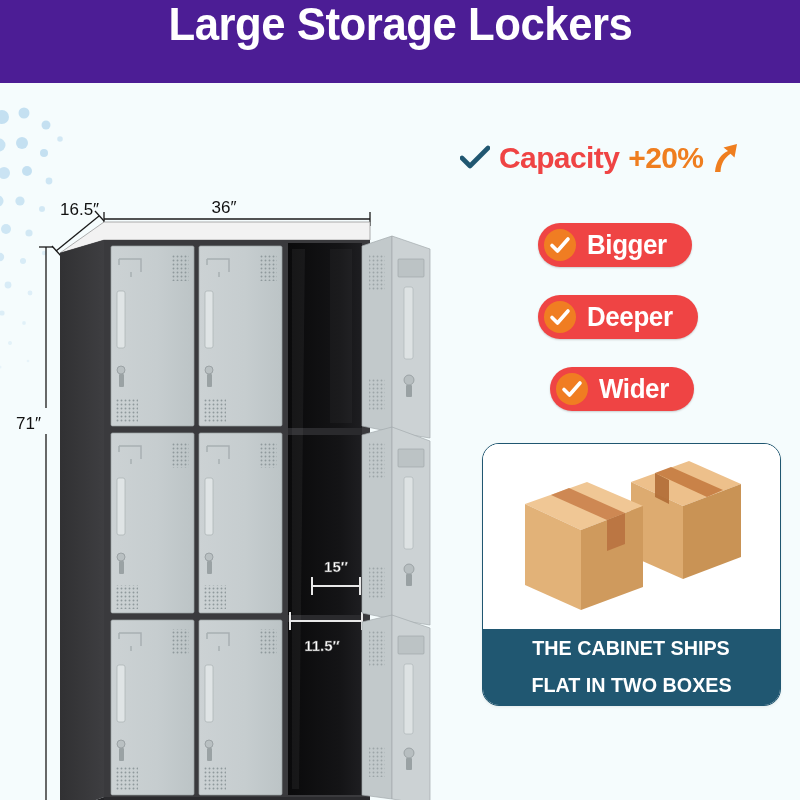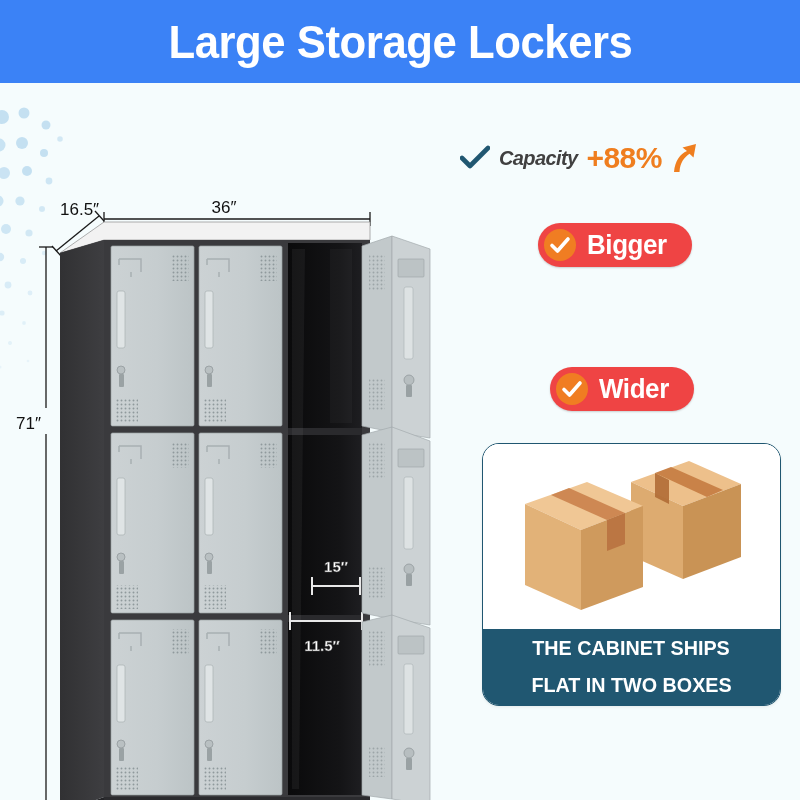--- a/index.html
+++ b/index.html
@@ -15,23 +15,22 @@
     background: #f4fbfc;
     position: relative;
   }
 
   
   #header-banner {
     position: absolute;
     left: 0; top: 0;
     width: 800px;
     height: 83px;
-    background: #3b82f6;
+    background: #4c1d95;
     display: flex;
-    align-items: center;
     justify-content: center;
   }
   #header-title {
     color: #ffffff;
     font-size: 47px;
     font-weight: bold;
     letter-spacing: -0.5px;
     line-height: 1;
     transform: scaleX(0.93);
     white-space: nowrap;
@@ -75,26 +74,25 @@
   #capacity-row {
     position: absolute;
     left: 5px; top: 58px;
     width: 340px;
     display: flex;
     align-items: center;
     gap: 9px;
   }
   #capacity-check { flex: 0 0 auto; line-height: 0; }
   #capacity-label {
-    color: #404040;
-    font-size: 20px;
+    color: #ef4444;
+    font-size: 30px;
     font-weight: bold;
     letter-spacing: -0.6px;
     white-space: nowrap;
-    font-style: italic;
   }
   #capacity-value {
     color: #ef7e1f;
     font-size: 30px;
     font-weight: bold;
     letter-spacing: -0.6px;
     white-space: nowrap;
   }
   #capacity-arrow { flex: 0 0 auto; line-height: 0; margin-left: -1px; }
 
@@ -382,38 +380,47 @@
 
   <div id="features-panel">
 
     <div id="capacity-row">
       <span id="capacity-check">
         <svg width="30" height="26" viewBox="0 0 30 26" xmlns="http://www.w3.org/2000/svg">
           <path d="M2 13 L10 21 L28 3" stroke="#205771" stroke-width="4.6" fill="none" stroke-linecap="round" stroke-linejoin="round"></path>
         </svg>
       </span>
       <span id="capacity-label">Capacity</span>
-      <span id="capacity-value">+88%</span>
+      <span id="capacity-value">+20%</span>
       <span id="capacity-arrow">
         <svg width="28" height="32" viewBox="0 0 28 32" xmlns="http://www.w3.org/2000/svg">
           <path d="M4 30 C5 19, 10 12, 17 9 L12.5 5.5 L26 2 L23.5 15.5 L19.5 11.8 C14 15.5, 10 21, 9.5 30 Z" fill="#ef7e1f"></path>
         </svg>
       </span>
     </div>
 
     <div class="feature-pill" id="pill-bigger">
       <span class="pill-check">
         <svg width="34" height="34" viewBox="0 0 34 34" xmlns="http://www.w3.org/2000/svg">
           <circle cx="17" cy="17" r="16" fill="#f07d22"></circle>
           <path d="M9 17.5 L14.5 23 L25 11" stroke="#ffffff" stroke-width="3.6" fill="none" stroke-linecap="round" stroke-linejoin="round"></path>
         </svg>
       </span>
       <span class="pill-label">Bigger</span>
     </div>
 
+    <div class="feature-pill" id="pill-deeper">
+      <span class="pill-check">
+        <svg width="34" height="34" viewBox="0 0 34 34" xmlns="http://www.w3.org/2000/svg">
+          <circle cx="17" cy="17" r="16" fill="#f07d22"></circle>
+          <path d="M9 17.5 L14.5 23 L25 11" stroke="#ffffff" stroke-width="3.6" fill="none" stroke-linecap="round" stroke-linejoin="round"></path>
+        </svg>
+      </span>
+      <span class="pill-label">Deeper</span>
+    </div>
 
     <div class="feature-pill" id="pill-wider">
       <span class="pill-check">
         <svg width="34" height="34" viewBox="0 0 34 34" xmlns="http://www.w3.org/2000/svg">
           <circle cx="17" cy="17" r="16" fill="#f07d22"></circle>
           <path d="M9 17.5 L14.5 23 L25 11" stroke="#ffffff" stroke-width="3.6" fill="none" stroke-linecap="round" stroke-linejoin="round"></path>
         </svg>
       </span>
       <span class="pill-label">Wider</span>
     </div>

